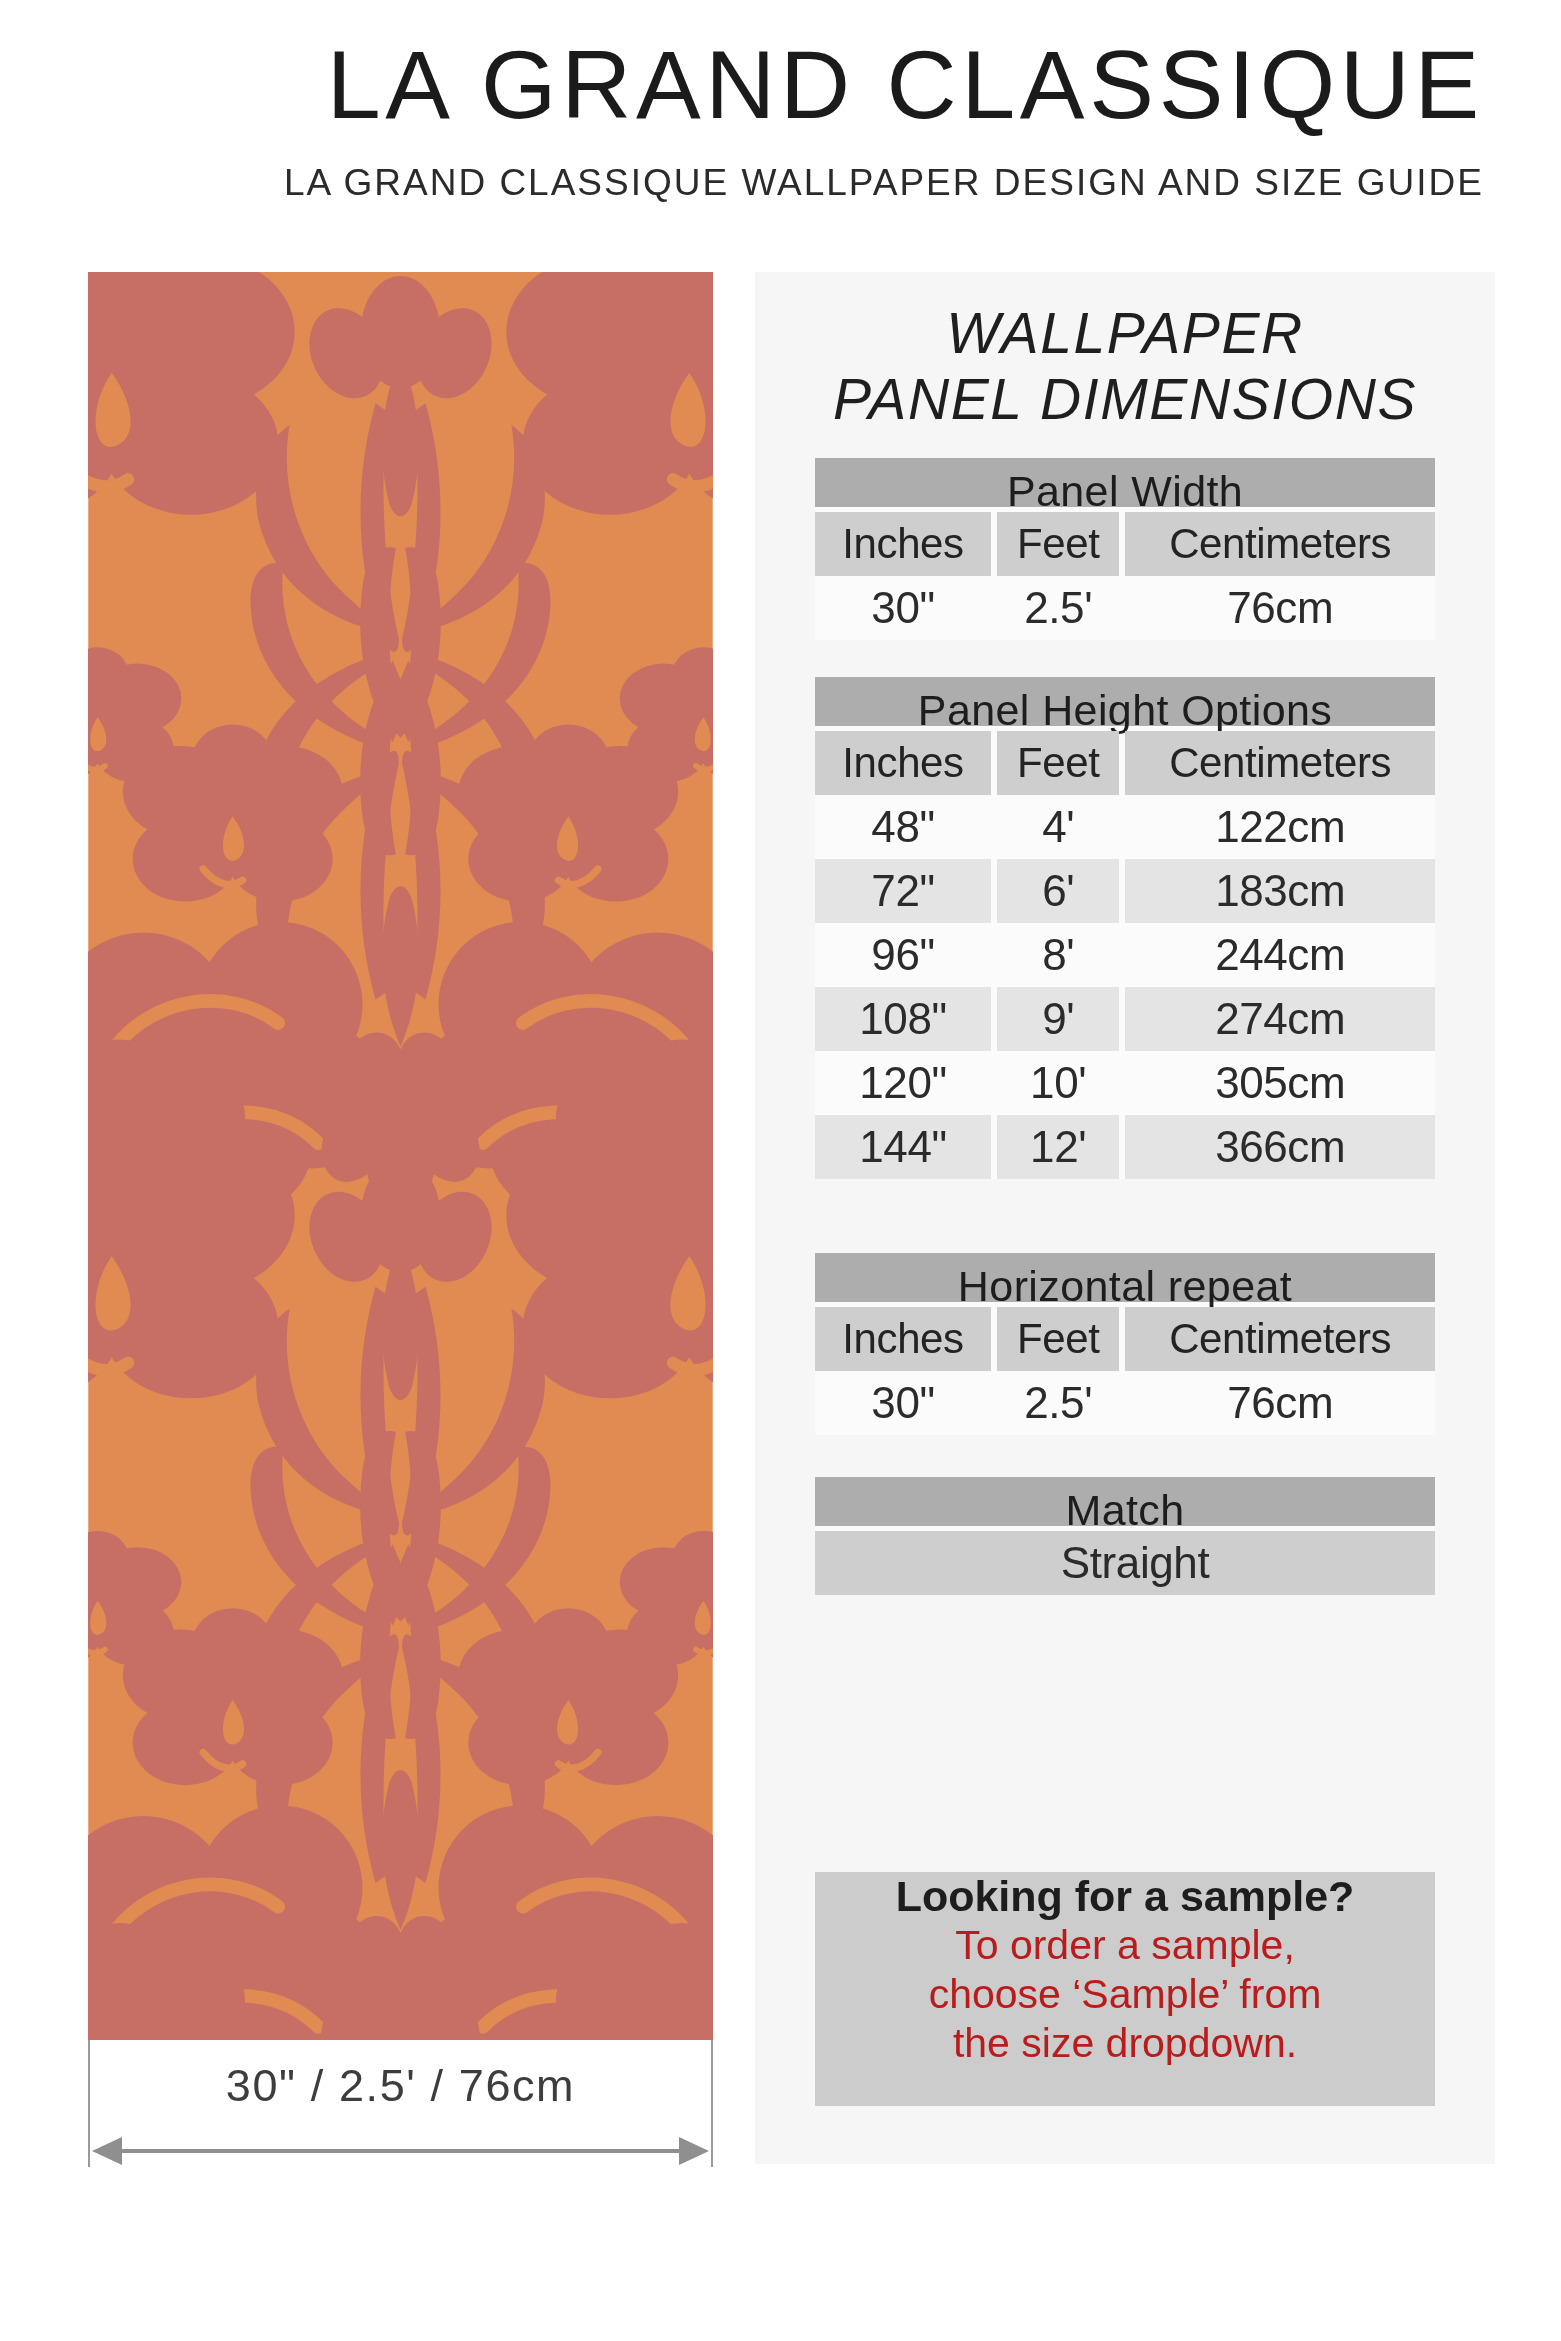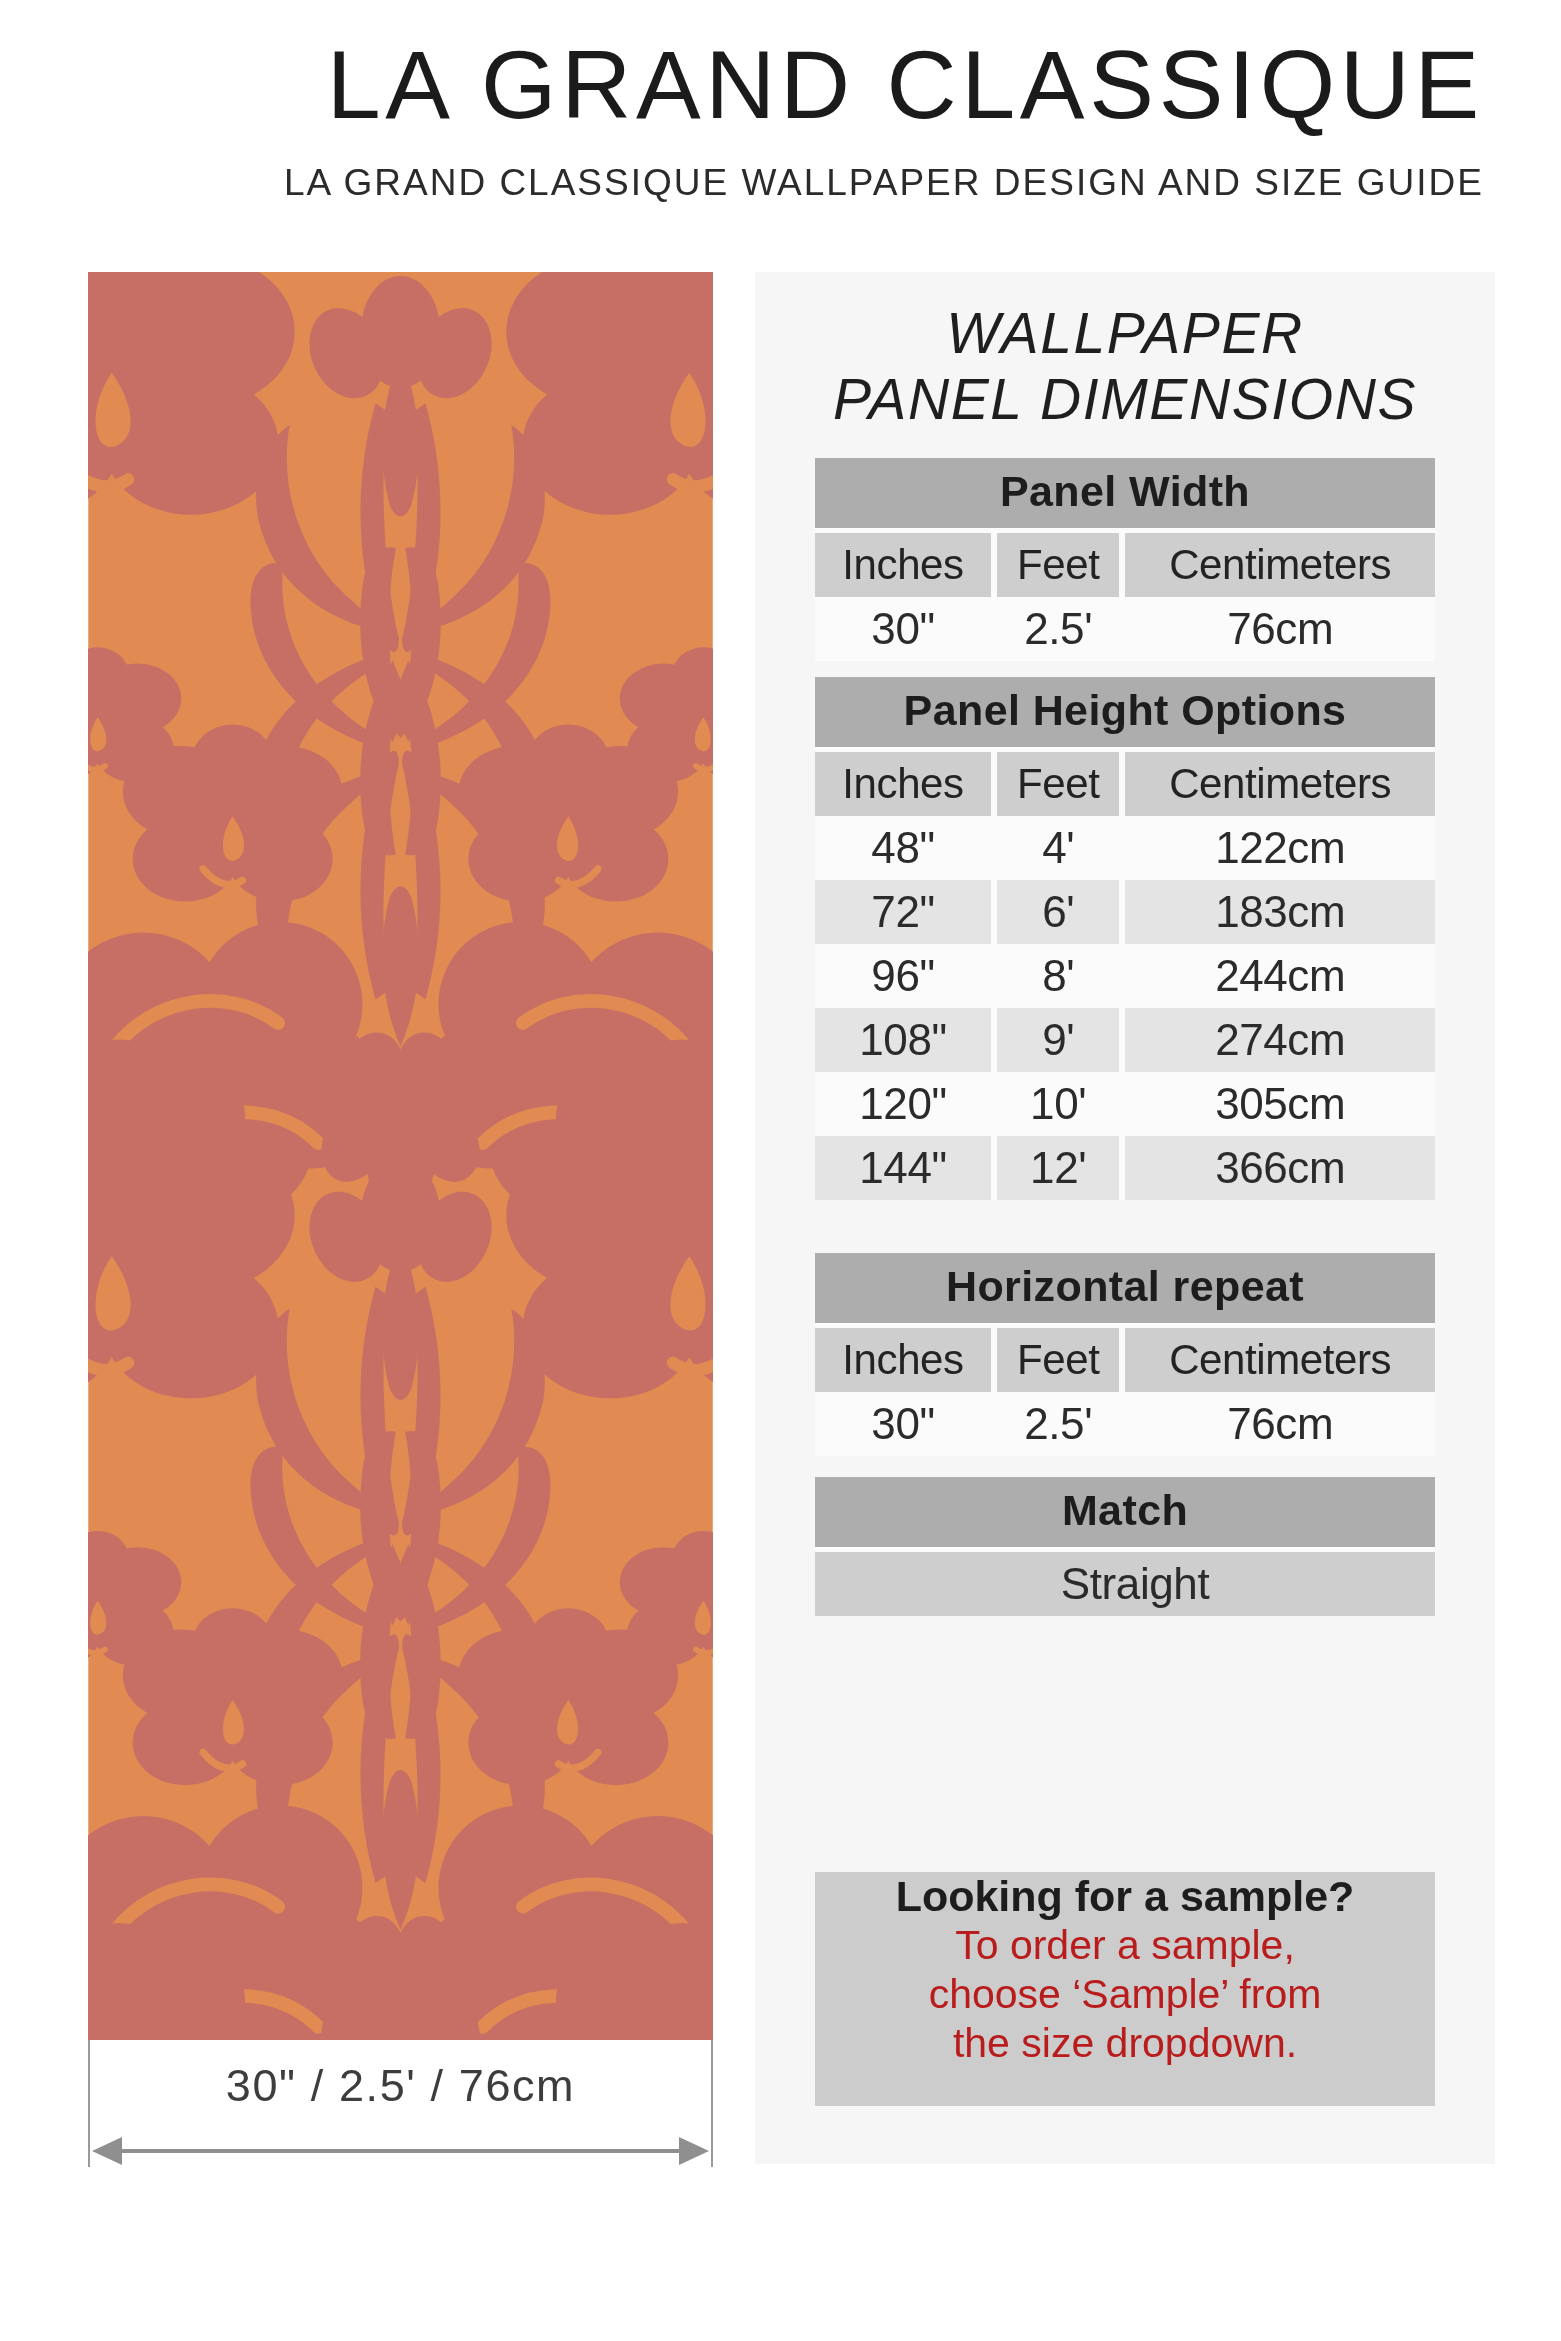--- a/index.html
+++ b/index.html
@@ -29,22 +29,22 @@
   .arrow-head.right{right:2.3px;border-left:30px solid var(--arrow,#8f8f8f);}
 
   
   .panel{position:absolute;left:755px;top:272px;width:740px;height:1892px;background:var(--panel-background,#f6f6f6);}
   .panel-heading{position:absolute;top:28px;left:0;right:0;text-align:center;
                  font-size:57px;font-weight:300;letter-spacing:1.6px;line-height:66px;color:#1f1f1f;font-style:italic;}
 
   
   .size-table{position:absolute;left:60px;width:620px;background:var(--table-background,#fbfbfb);}
   .t0{top:186px}.t1{top:405px}.t2{top:981px}.t3{top:1205px}
-  .tbar{height:70px;line-height:67px;background:var(--header-bar,#adadad);text-align:center;
-        font-size:43px;font-weight:bold;letter-spacing:0.4px;color:#1d1d1d;margin-bottom:4.7px;}
+  .tbar{height:49px;line-height:67px;background:var(--header-bar,#adadad);text-align:center;
+        font-size:43px;font-weight:normal;letter-spacing:0.4px;color:#1d1d1d;margin-bottom:4.7px;}
   .tcols{display:flex;gap:6.2px;}
   .trow{display:flex;gap:6.2px;}
   .cell{text-align:center;box-sizing:border-box;}
   .hc{background:var(--header-cell,#cecece);height:64px;line-height:64px;font-size:42px;font-weight:300;letter-spacing:-0.4px;color:#232323;}
   .vc{height:64px;line-height:64px;font-size:44px;font-weight:300;letter-spacing:-0.4px;color:#2b2b2b;}
   .c0{width:176px}.c1{width:122px}.c2{flex:1}
   .stripe .vc{background:var(--stripe-cell,#e4e4e4);}
   .cfull{width:100%;background:var(--header-cell,#cecece);padding-left:20px;}
 
   

